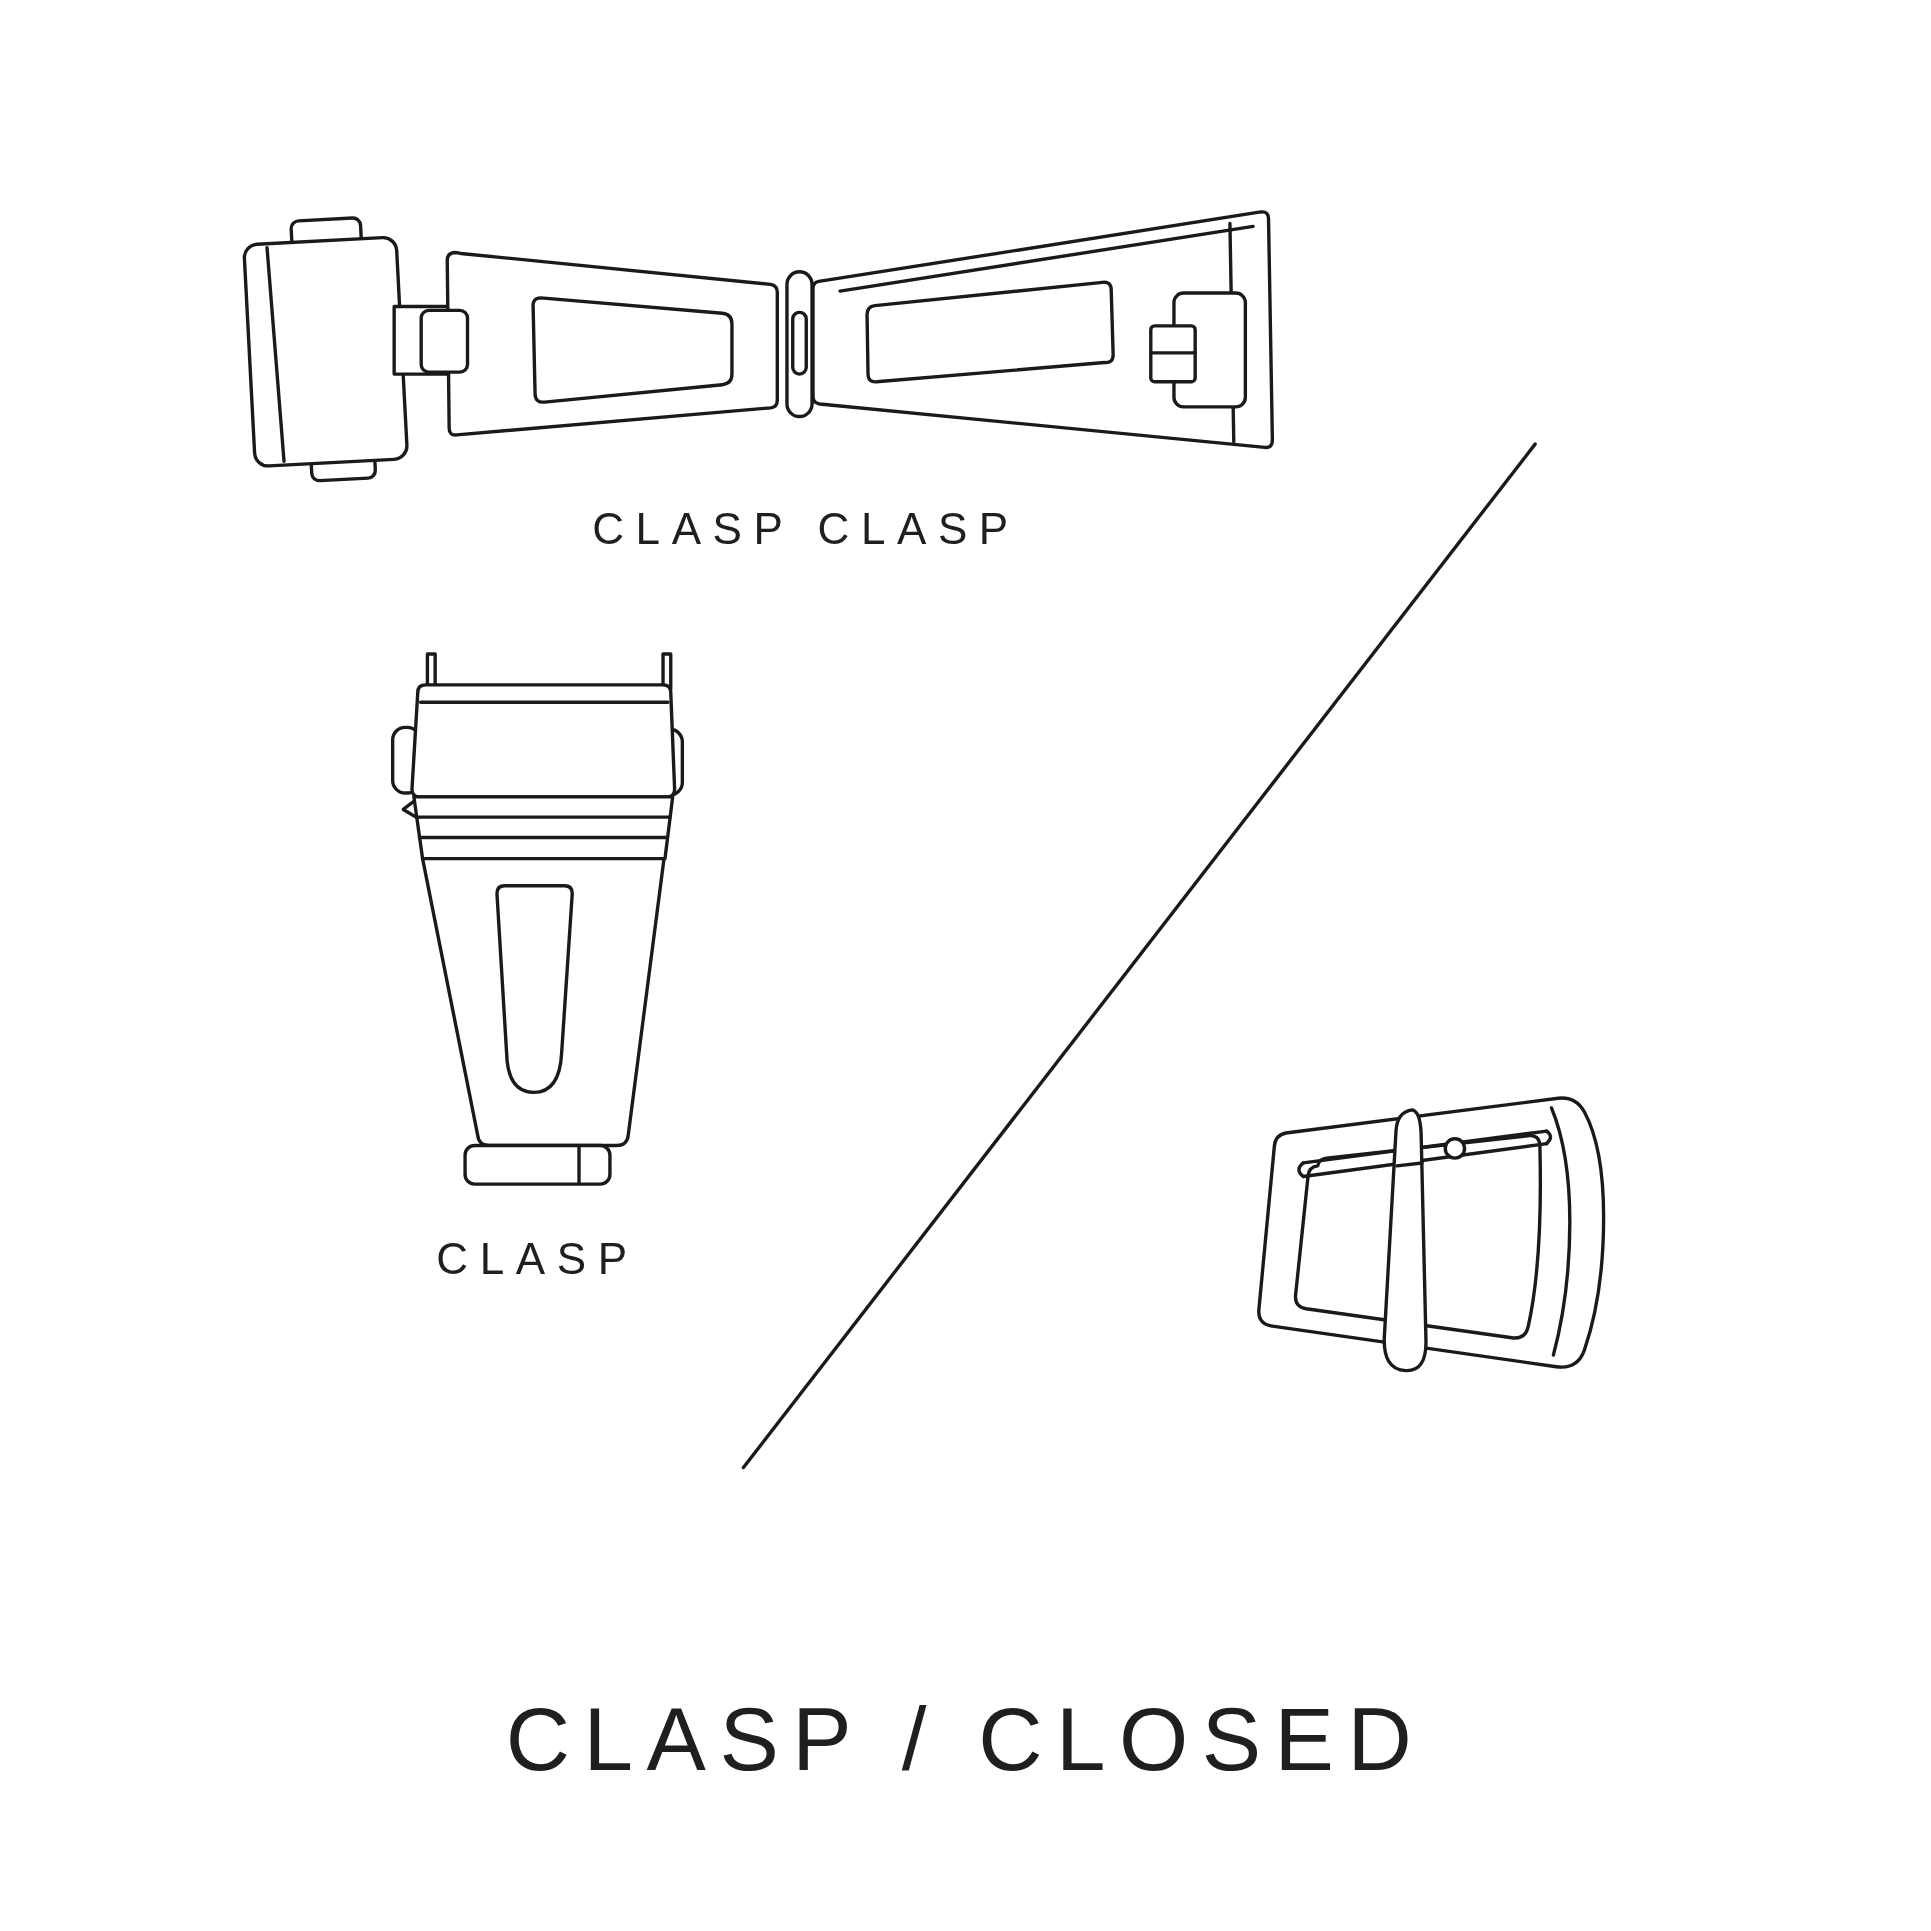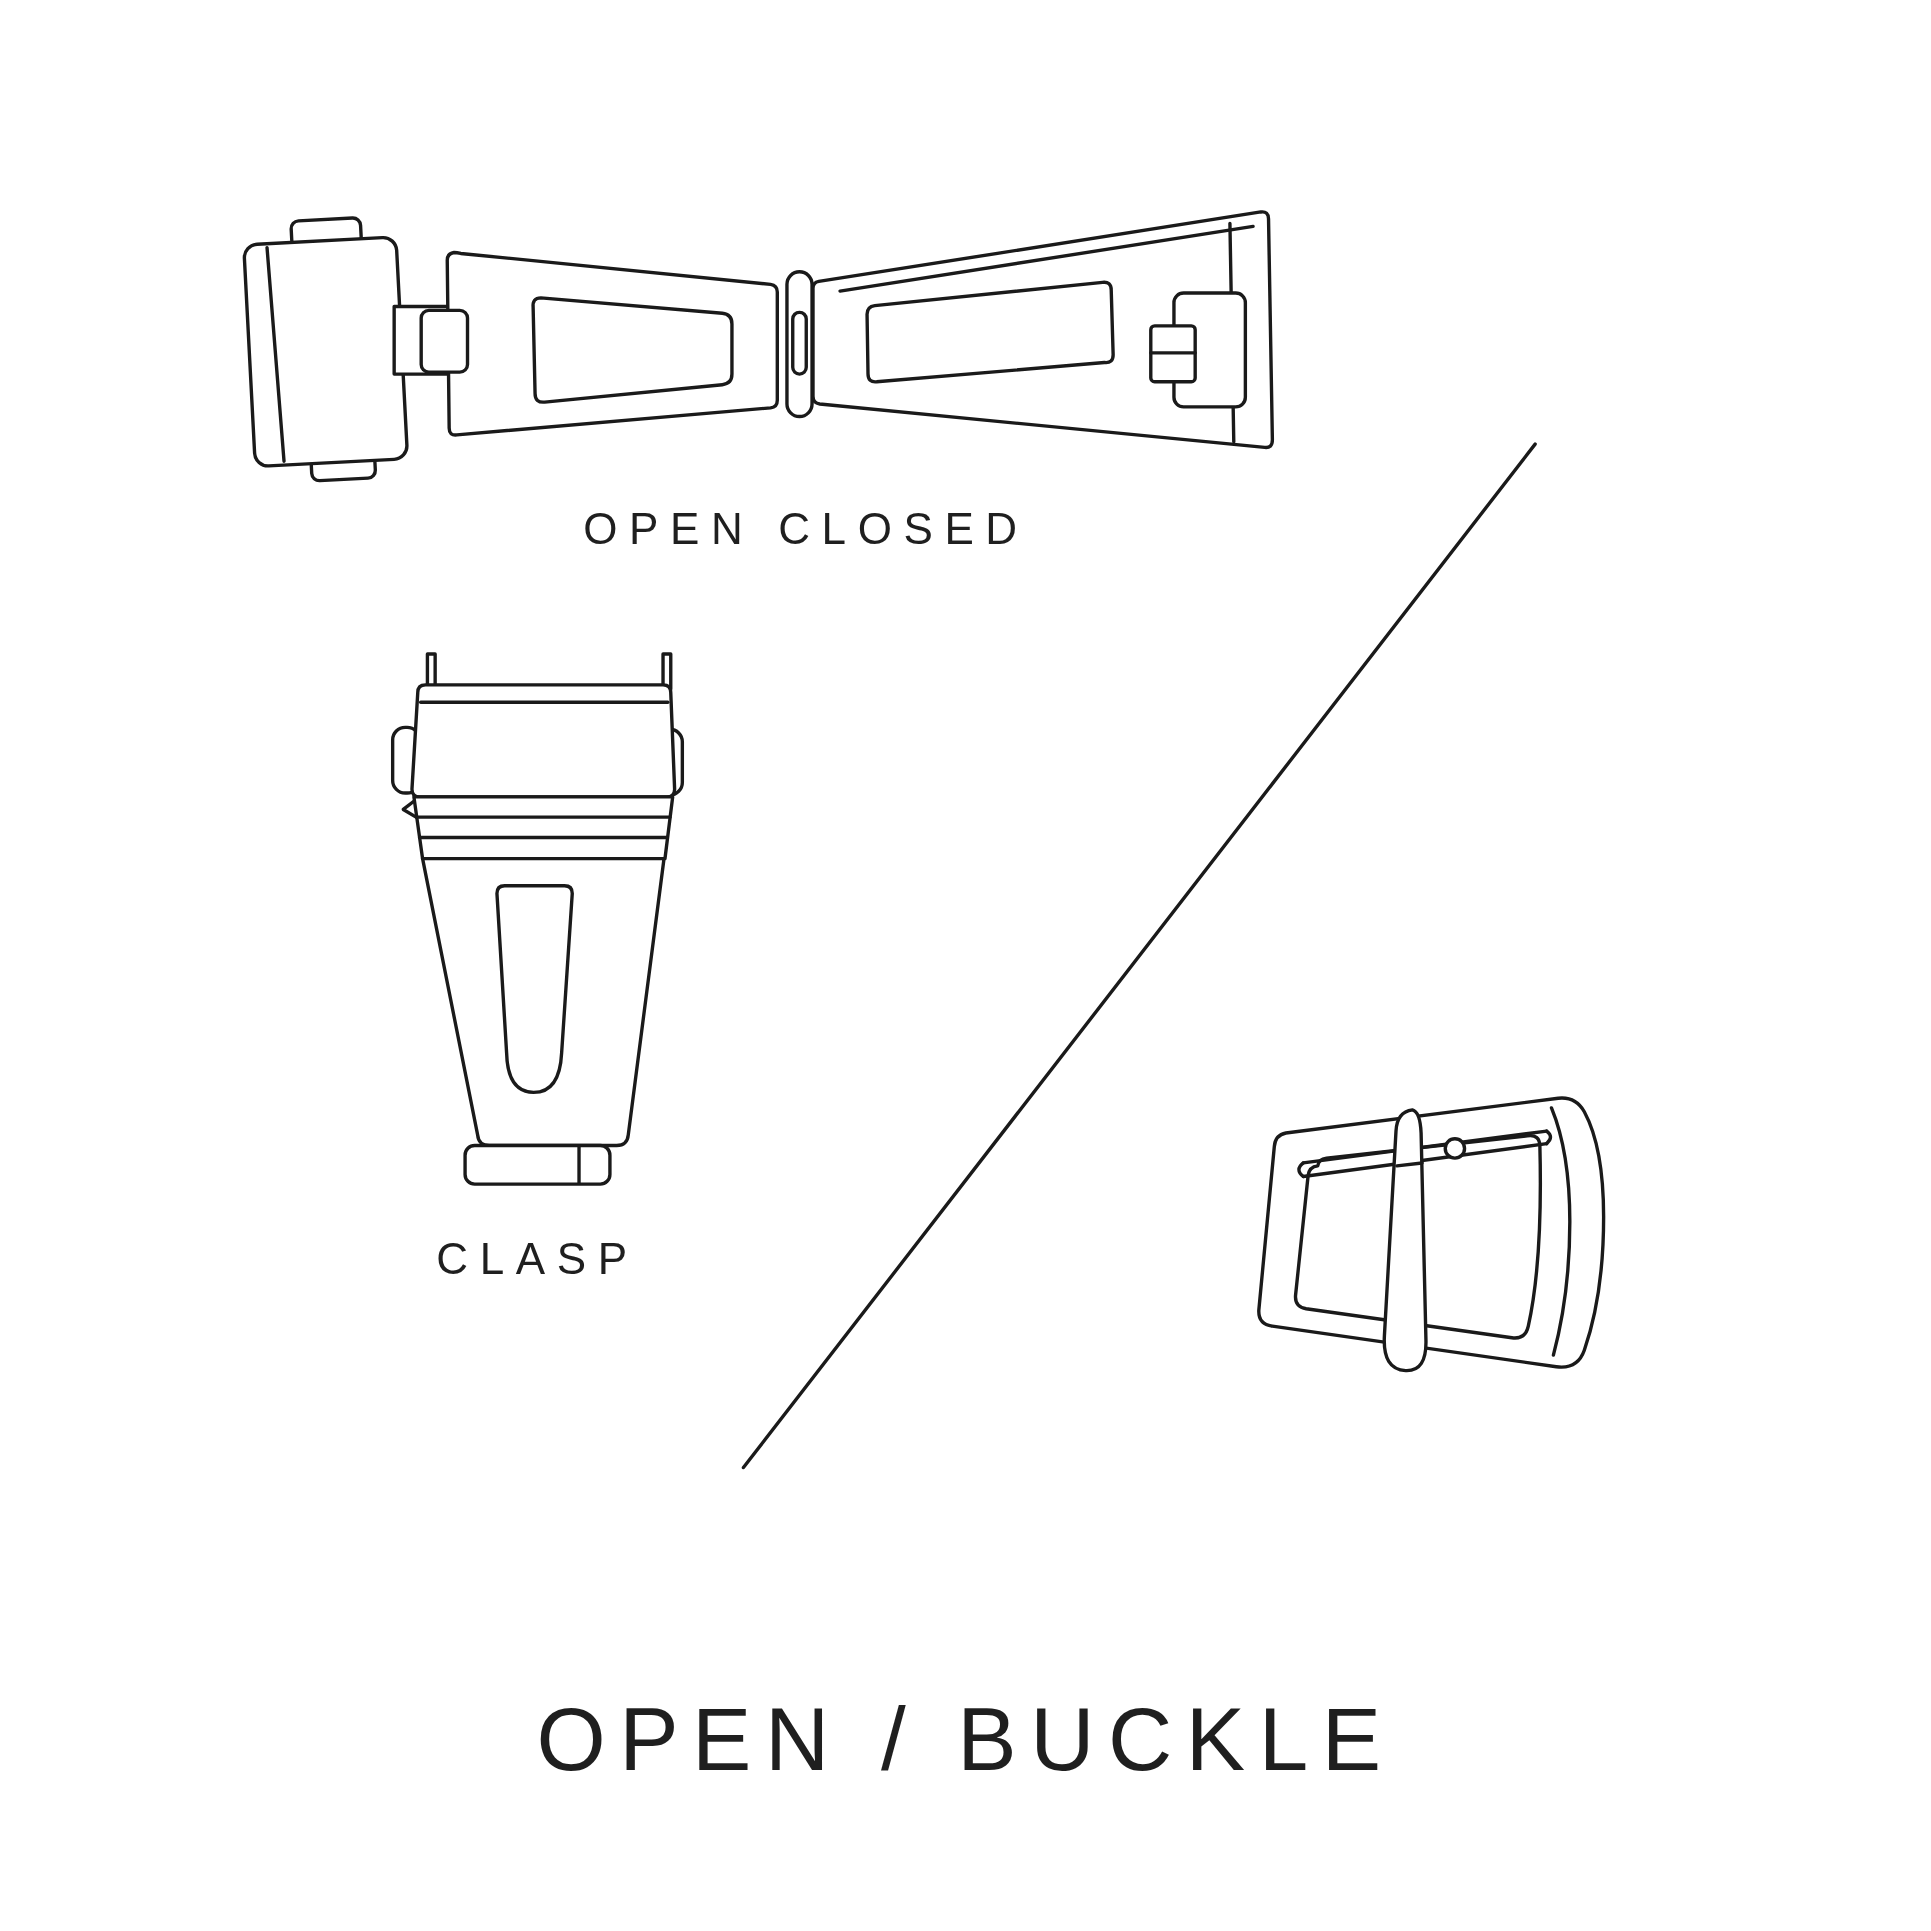--- a/index.html
+++ b/index.html
@@ -58,21 +58,21 @@
     <rect class="fw" x="591" y="134" width="14" height="64" rx="7"></rect>
     <path class="fw" d="M618,102 L1076,30 Q1084,29 1084,37 L1088,266 Q1088,275 1080,274 L619,229 Q612,228 612,221 L612,109 Q612,103 618,102 Z"></path>
     <path d="M640,112 L1068,45"></path>
     <path d="M1044,42 L1048,268"></path>
     <path d="M676,127 L912,103 Q921,102 921,111 L923,178 Q923,187 914,186 L678,206 Q669,207 669,198 L668,136 Q668,128 676,127 Z"></path>
     <rect class="fw" x="986" y="114" width="74" height="118" rx="10"></rect>
     <rect class="fw" x="962" y="148" width="46" height="58" rx="4"></rect>
     <path d="M962,176 L1008,176"></path>
   </svg>
 
-  <div class="caption abs" style="left:270px; top:504px; width:1072px;">OPEN CLOSED</div>
+  <div class="caption abs" style="left:270px; top:504px; width:1072px;">CLASP CLASP</div>
 
   <svg class="art abs" style="left:383px; top:652px;" width="309" height="536" viewBox="0 0 320 555">
     <rect class="fw" x="46" y="2" width="8" height="36"></rect>
     <rect class="fw" x="290" y="2" width="8" height="36"></rect>
     <rect class="fw" x="10" y="78" width="28" height="68" rx="13"></rect>
     <rect class="fw" x="282" y="80" width="28" height="68" rx="13"></rect>
     <path class="fw" d="M44,34 L290,34 Q298,34 298,42 L302,142 Q302,150 294,150 L38,150 Q30,150 30,142 L36,42 Q36,34 44,34 Z"></path>
     <path d="M39,52 L295,52"></path>
     <path class="fw" d="M34,153 L21,163 L36,172 Z"></path>
     <path class="fw" d="M32,150 L300,150 L292,214 L41,214 Z"></path>
@@ -96,16 +96,16 @@
     <path d="M95,92 Q86,93 85,102 L72,226 Q71,238 83,240 L296,270 Q310,272 313,258 Q328,190 325,72 Q325,59 312,61 L104,84 Q96,85 95,92 Z"></path>
     <path d="M80,89 L332,56"></path>
     <path d="M80,103 L332,69"></path>
     <path d="M80,89 Q71,96 80,103"></path>
     <path d="M332,56 Q340,62 332,69"></path>
     <circle class="fw" cx="237" cy="74" r="10"></circle>
     <path class="fw" d="M193,34 Q177,36 176,56 L164,268 Q162,303 186,304 Q208,305 207,272 L202,58 Q201,36 193,34 Z"></path>
     <path d="M177,92 L203,89"></path>
   </svg>
 
-  <div class="title abs" style="left:0; top:1688px; width:1931px;">OPEN / BUCKLE</div>
+  <div class="title abs" style="left:0; top:1688px; width:1931px;">CLASP / CLOSED</div>
 
 </div>
 
 
 </body></html>

